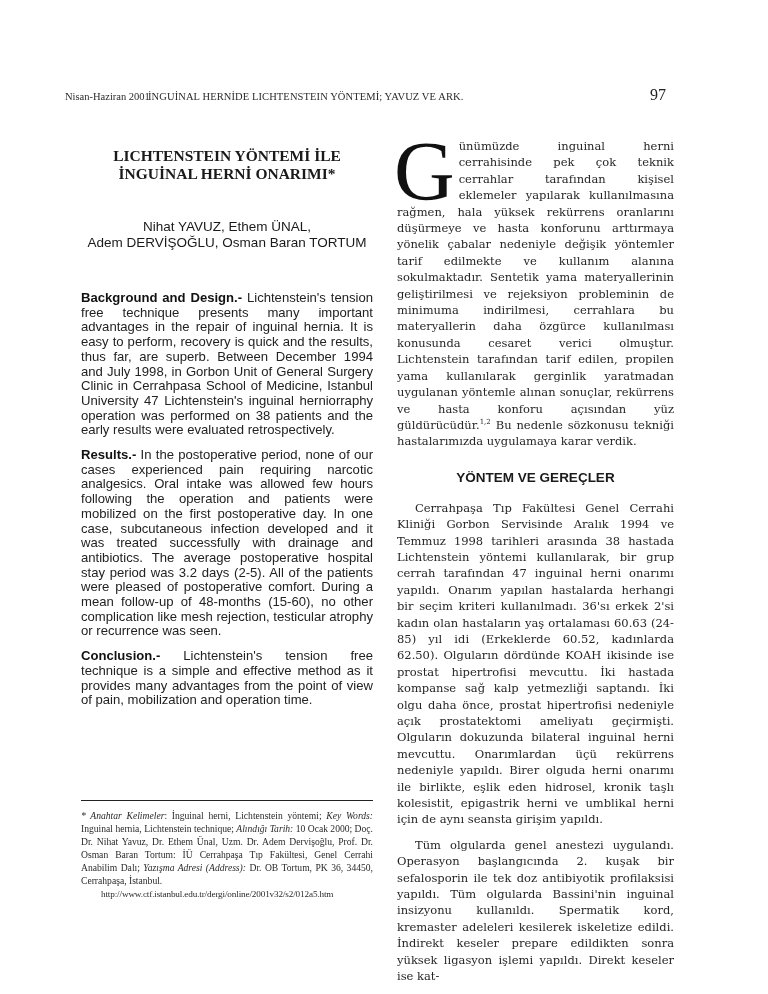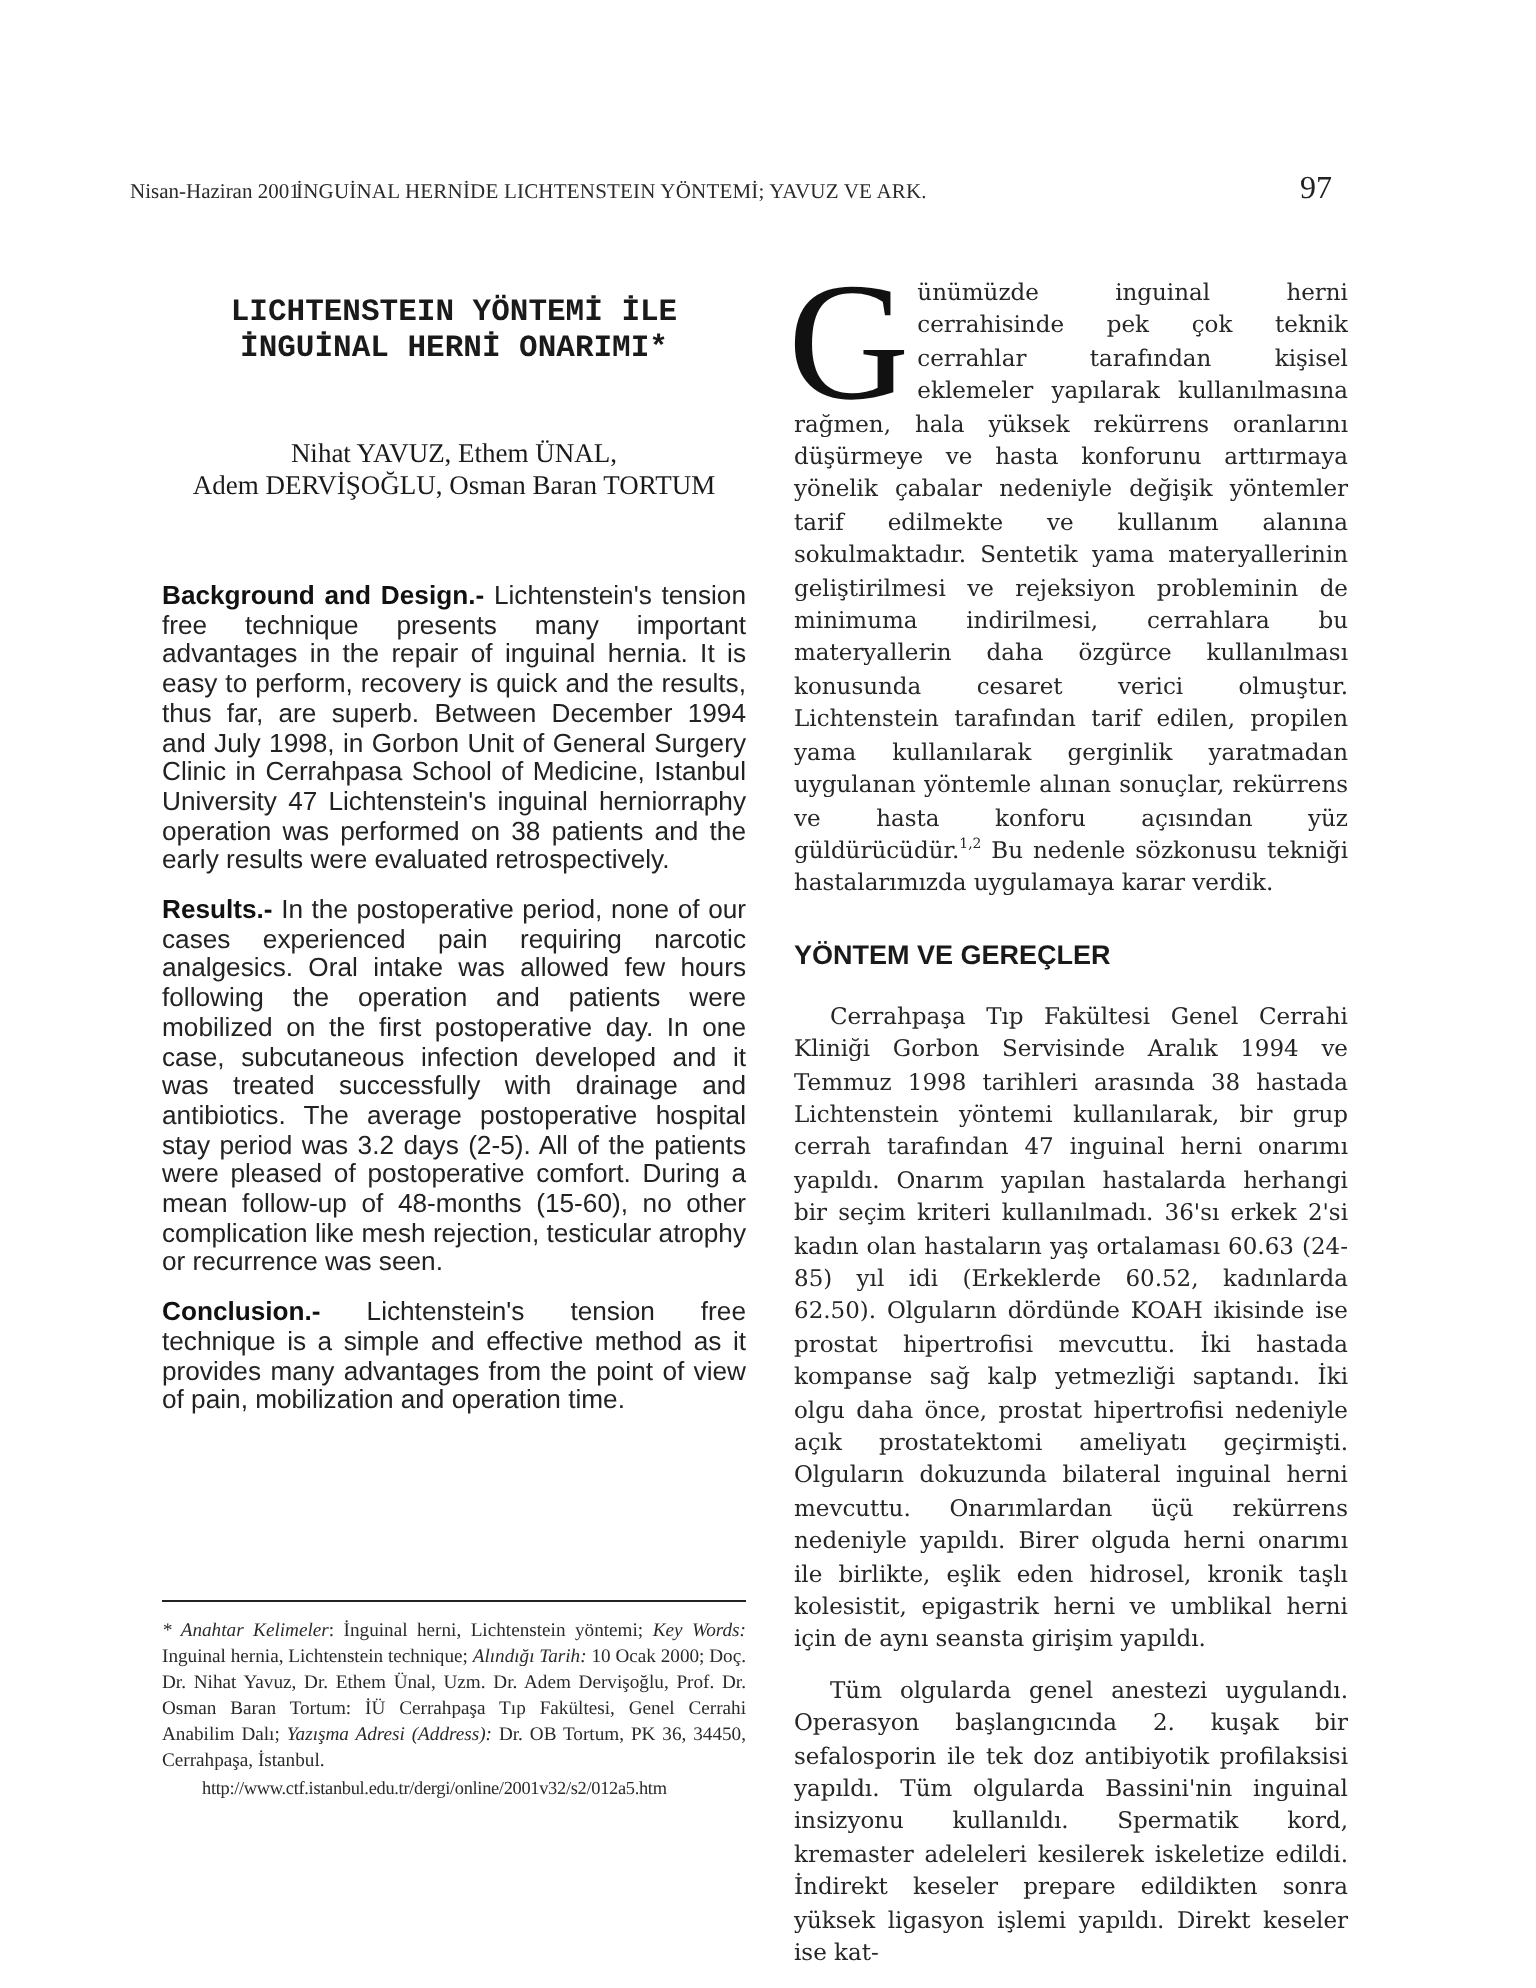--- a/index.html
+++ b/index.html
@@ -3,34 +3,34 @@
 <meta charset="utf-8">
 <style>
   html, body { margin: 0; padding: 0; background: #ffffff; }
   body { width: 768px; height: 994px; position: relative; overflow: hidden; color: #1a1a1a; }
   .running-head { position: absolute; top: 91px; left: 0; width: 768px; font-family: "Liberation Serif", serif; font-size: 10.5px; color: #2a2a2a; }
   .rh-date { position: absolute; left: 65px; }
   .rh-title { position: absolute; left: 148px; letter-spacing: 0.1px; }
   .rh-page { position: absolute; left: 650px; top: -5px; font-size: 16px; color: #222; }
 
   .left-col { position: absolute; left: 81px; top: 147px; width: 292px; }
-  .title { font-family: Liberation Mono, monospace; font-weight: bold; font-size: 15.5px; line-height: 18px; text-align: center; color: #1a1a1a; }
-  .authors { font-family: Liberation Serif, serif; font-size: 13.5px; line-height: 16px; text-align: center; margin-top: 36px; color: #1a1a1a; }
+  .title { font-family: Liberation Serif, serif; font-weight: bold; font-size: 15.5px; line-height: 18px; text-align: center; color: #1a1a1a; }
+  .authors { font-family: Liberation Sans, sans-serif; font-size: 13.5px; line-height: 16px; text-align: center; margin-top: 36px; color: #1a1a1a; }
   .abstract { font-family: "Liberation Sans", sans-serif; font-size: 13.1px; line-height: 14.7px; text-align: justify; color: #222; }
   .abstract p { margin: 0 0 10px 0; }
   .abstract b { font-weight: bold; color: #111; }
   .abs-first { margin-top: 40px !important; }
   .rule { position: absolute; left: 81px; top: 800px; width: 292px; height: 0; border-top: 1.6px solid #222; }
   .footnote { position: absolute; left: 81px; top: 809px; width: 292px; font-family: "Liberation Serif", serif; font-size: 9.6px; line-height: 13.1px; text-align: justify; color: #2a2a2a; }
   .footnote .url { display: block; text-align: left; letter-spacing: -0.15px; white-space: nowrap; font-size: 9.2px; margin-left: 20px; }
 
   .right-col { position: absolute; left: 397px; top: 138px; width: 277px; font-family: "DejaVu Serif", serif; font-size: 11.5px; line-height: 16.4px; color: #262626; text-align: justify; }
   .right-col p { margin: 0; }
   .dropcap { float: left; font-family: "Liberation Serif", serif; font-size: 84px; line-height: 62px; height: 62px; margin: 3px 4px 0 -3px; color: #111; }
-  .section-head { font-family: "Liberation Sans", sans-serif; font-weight: bold; font-size: 13.5px; margin: 20px 0 14px 0; color: #1a1a1a; line-height: 16px; }
+  .section-head { font-family: "Liberation Sans", sans-serif; font-weight: bold; font-size: 13.5px; text-align: center; margin: 20px 0 14px 0; color: #1a1a1a; line-height: 16px; }
   .indent { text-indent: 18px; }
   .para-gap { margin-top: 9px !important; }
   sup { font-size: 7px; line-height: 0; }
 </style>
 </head>
 <body>
 
 <div class="running-head">
   <span class="rh-date">Nisan-Haziran 2001</span>
   <span class="rh-title">İNGUİNAL HERNİDE LICHTENSTEIN YÖNTEMİ; YAVUZ VE ARK.</span>

